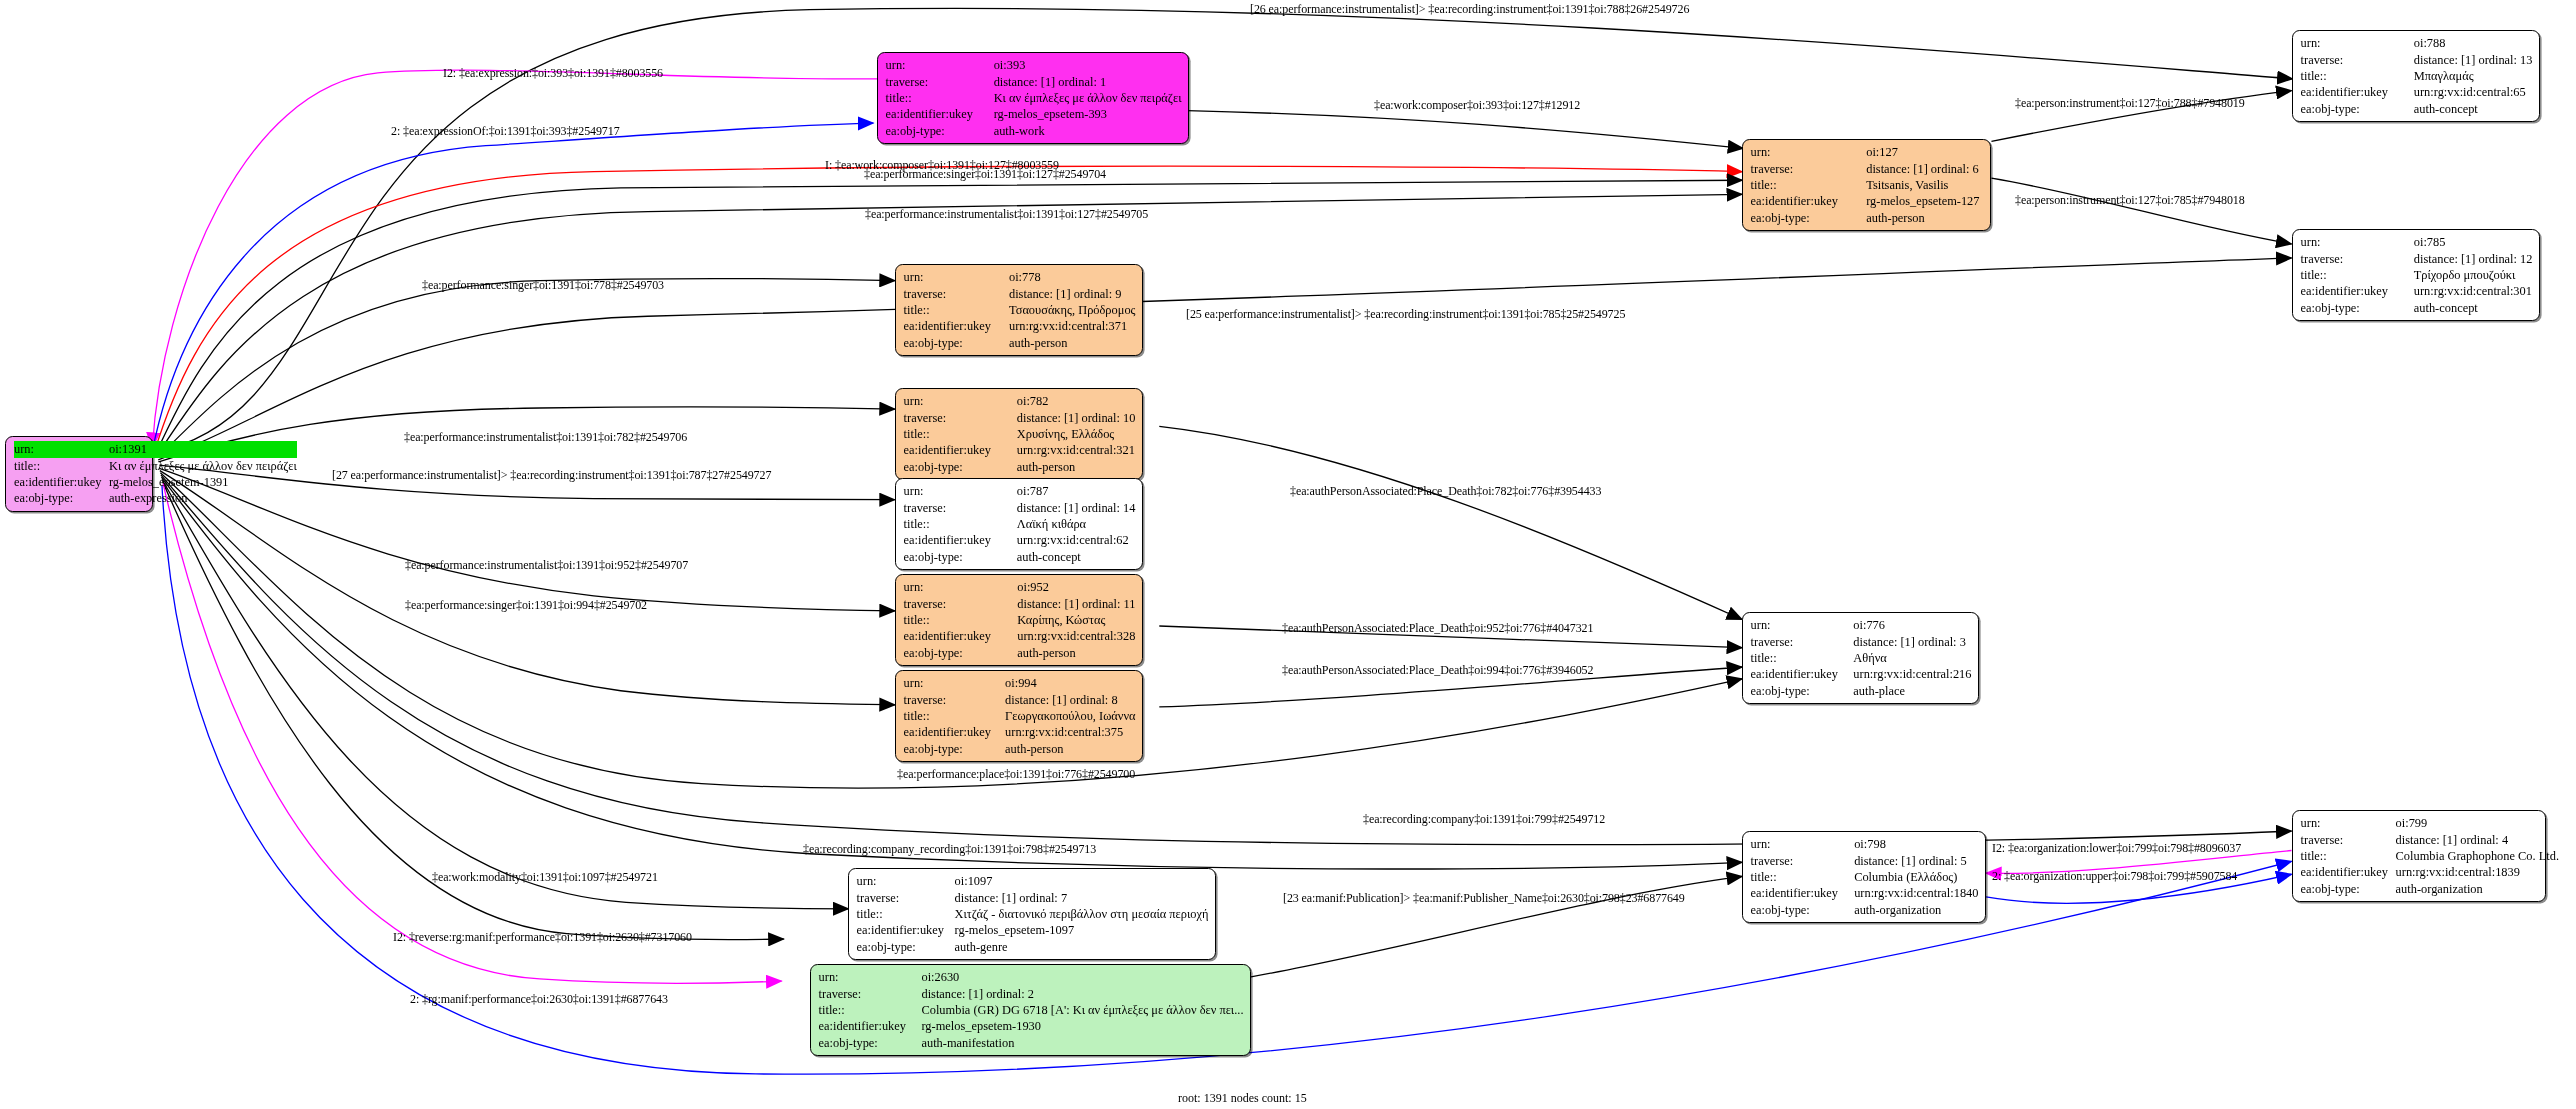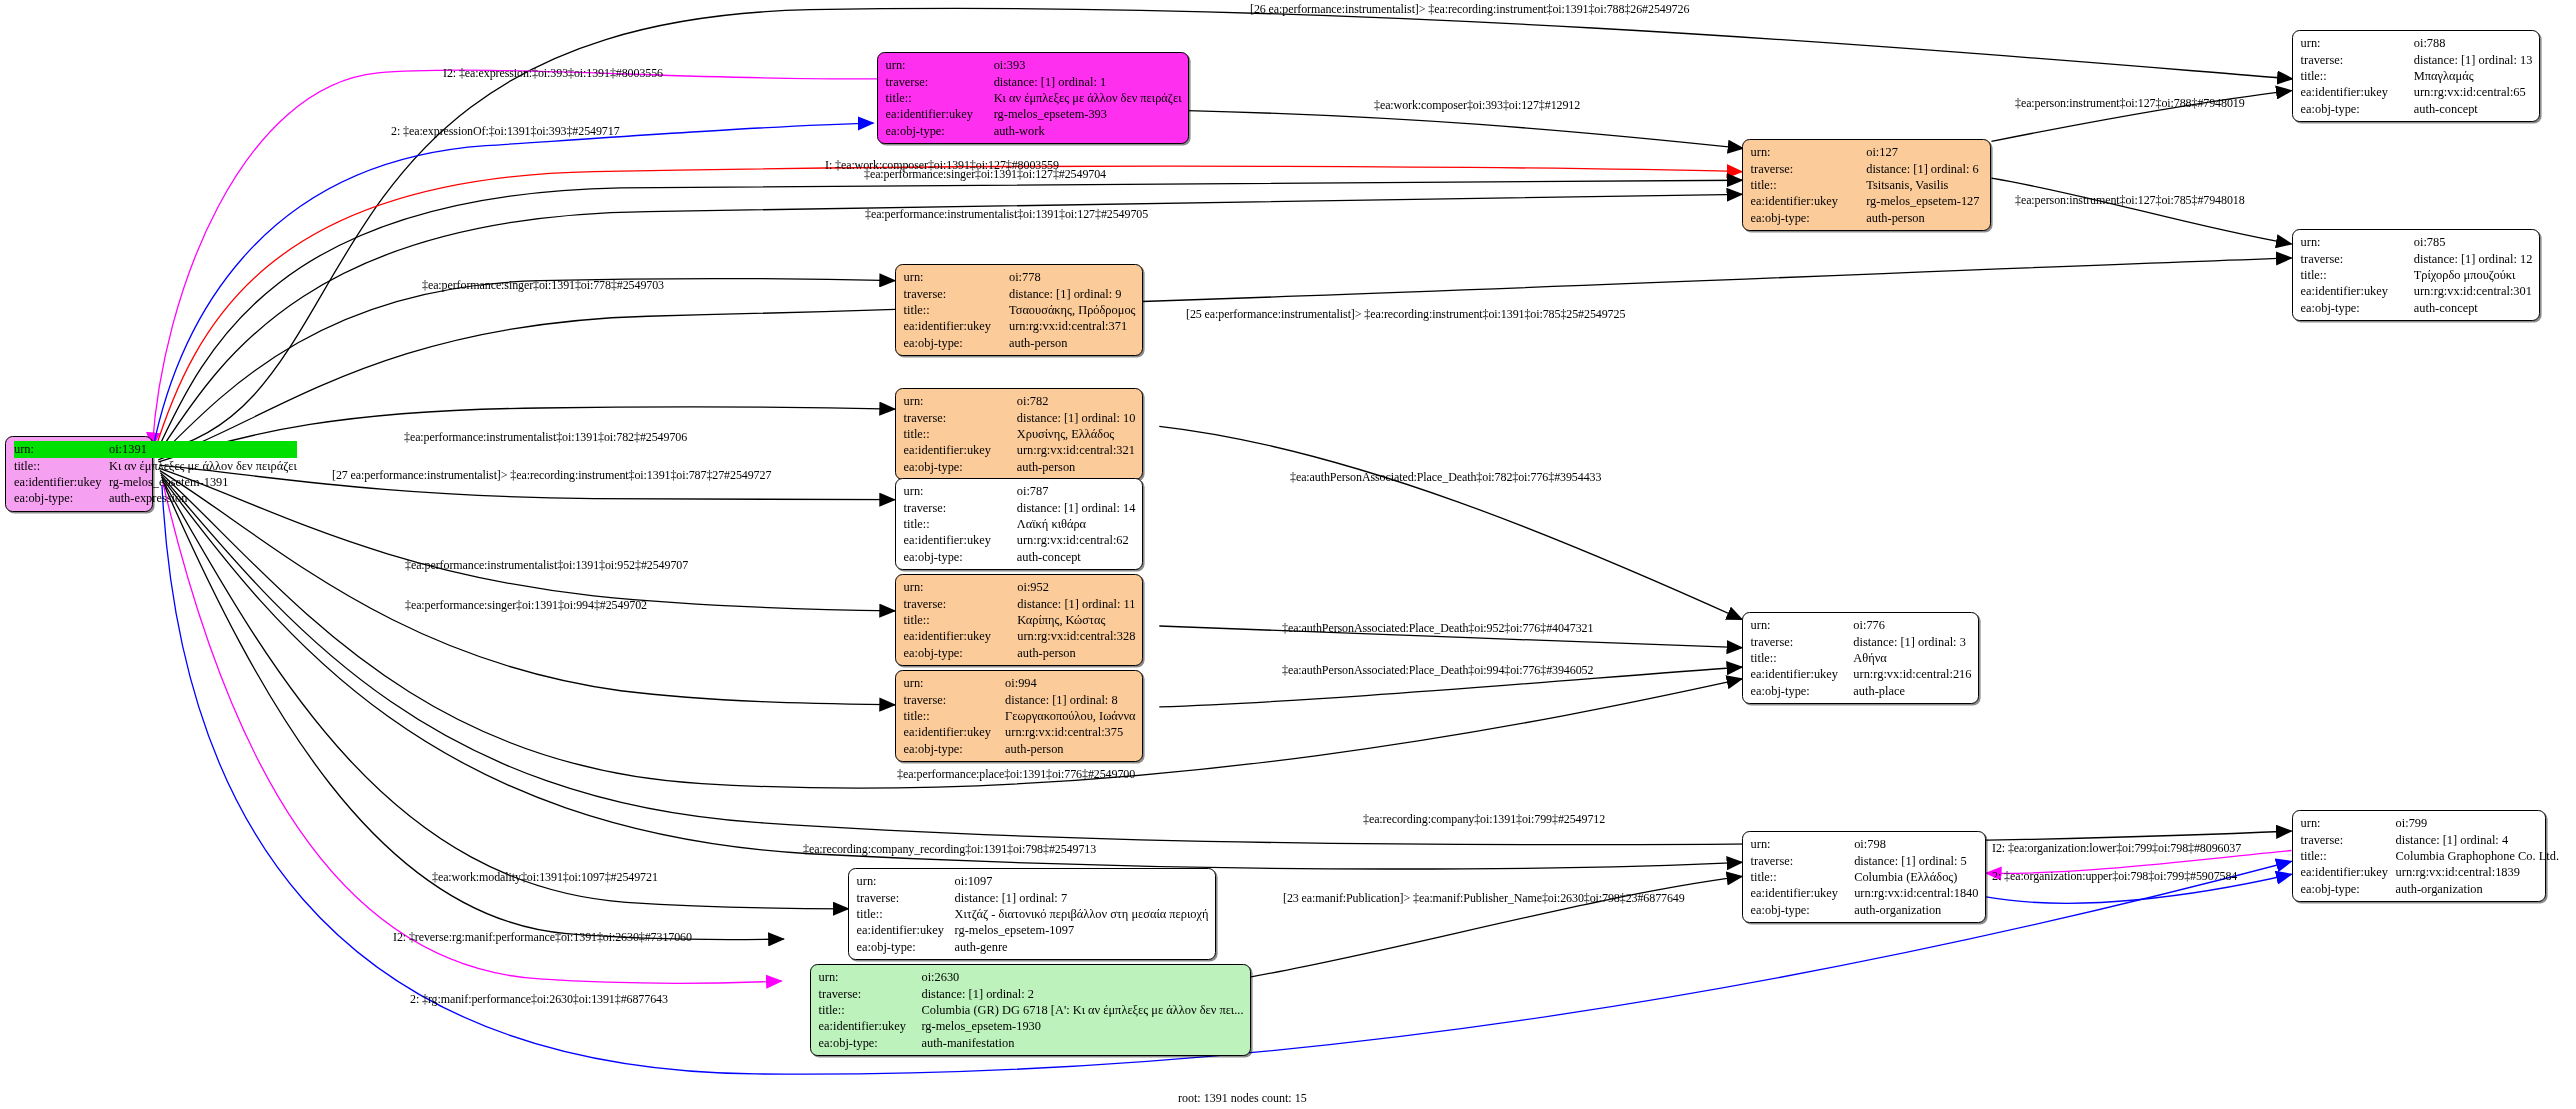--- a/index.html
+++ b/index.html
@@ -512,21 +512,21 @@
   <div class="elabel" style="left:2015px; top:96px;">‡ea:person:instrument‡oi:127‡oi:788‡#7948019</div>
   <div class="elabel" style="left:825px; top:158px;">I: ‡ea:work:composer‡oi:1391‡oi:127‡#8003559</div>
   <div class="elabel" style="left:864px; top:167px;">‡ea:performance:singer‡oi:1391‡oi:127‡#2549704</div>
   <div class="elabel" style="left:2015px; top:193px;">‡ea:person:instrument‡oi:127‡oi:785‡#7948018</div>
   <div class="elabel" style="left:865px; top:207px;">‡ea:performance:instrumentalist‡oi:1391‡oi:127‡#2549705</div>
   <div class="elabel" style="left:422px;  top:278px;">‡ea:performance:singer‡oi:1391‡oi:778‡#2549703</div>
   <div class="elabel" style="left:1186px; top:307px;">[25 ea:performance:instrumentalist]&gt; ‡ea:recording:instrument‡oi:1391‡oi:785‡25#2549725</div>
   <div class="elabel" style="left:404px;  top:430px;">‡ea:performance:instrumentalist‡oi:1391‡oi:782‡#2549706</div>
   <div class="elabel" style="left:332px;  top:468px;">[27 ea:performance:instrumentalist]&gt; ‡ea:recording:instrument‡oi:1391‡oi:787‡27#2549727</div>
   <div class="elabel" style="left:405px;  top:512px;margin-top:46px;">‡ea:performance:instrumentalist‡oi:1391‡oi:952‡#2549707</div>
-  <div class="elabel" style="left:1290px; top:470px;text-align:right;">‡ea:authPersonAssociated:Place_Death‡oi:782‡oi:776‡#3954433</div>
+  <div class="elabel" style="left:1290px; top:484px;text-align:right;">‡ea:authPersonAssociated:Place_Death‡oi:782‡oi:776‡#3954433</div>
   <div class="elabel" style="left:405px;  top:598px;">‡ea:performance:singer‡oi:1391‡oi:994‡#2549702</div>
   <div class="elabel" style="left:1282px; top:621px;">‡ea:authPersonAssociated:Place_Death‡oi:952‡oi:776‡#4047321</div>
   <div class="elabel" style="left:1282px; top:663px;">‡ea:authPersonAssociated:Place_Death‡oi:994‡oi:776‡#3946052</div>
   <div class="elabel" style="left:897px; top:767px;">‡ea:performance:place‡oi:1391‡oi:776‡#2549700</div>
   <div class="elabel" style="left:1363px; top:812px;">‡ea:recording:company‡oi:1391‡oi:799‡#2549712</div>
   <div class="elabel" style="left:755px; top:842px;margin-left:48px;">‡ea:recording:company_recording‡oi:1391‡oi:798‡#2549713</div>
   <div class="elabel" style="left:432px;  top:870px;">‡ea:work:modality‡oi:1391‡oi:1097‡#2549721</div>
   <div class="elabel" style="left:1283px; top:891px;">[23 ea:manif:Publication]&gt; ‡ea:manif:Publisher_Name‡oi:2630‡oi:798‡23#6877649</div>
   <div class="elabel" style="left:1992px; top:841px;">I2: ‡ea:organization:lower‡oi:799‡oi:798‡#8096037</div>
   <div class="elabel" style="left:1992px; top:869px;">2: ‡ea:organization:upper‡oi:798‡oi:799‡#5907584</div>

